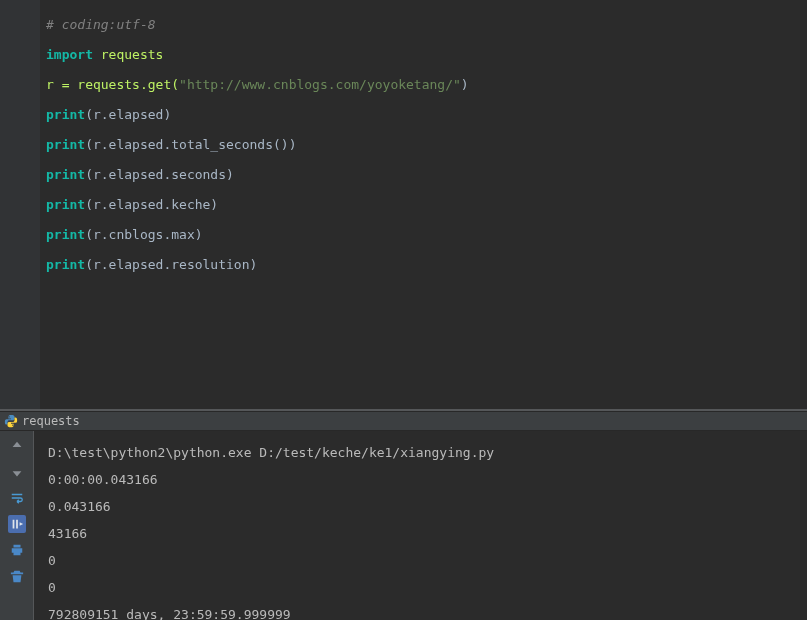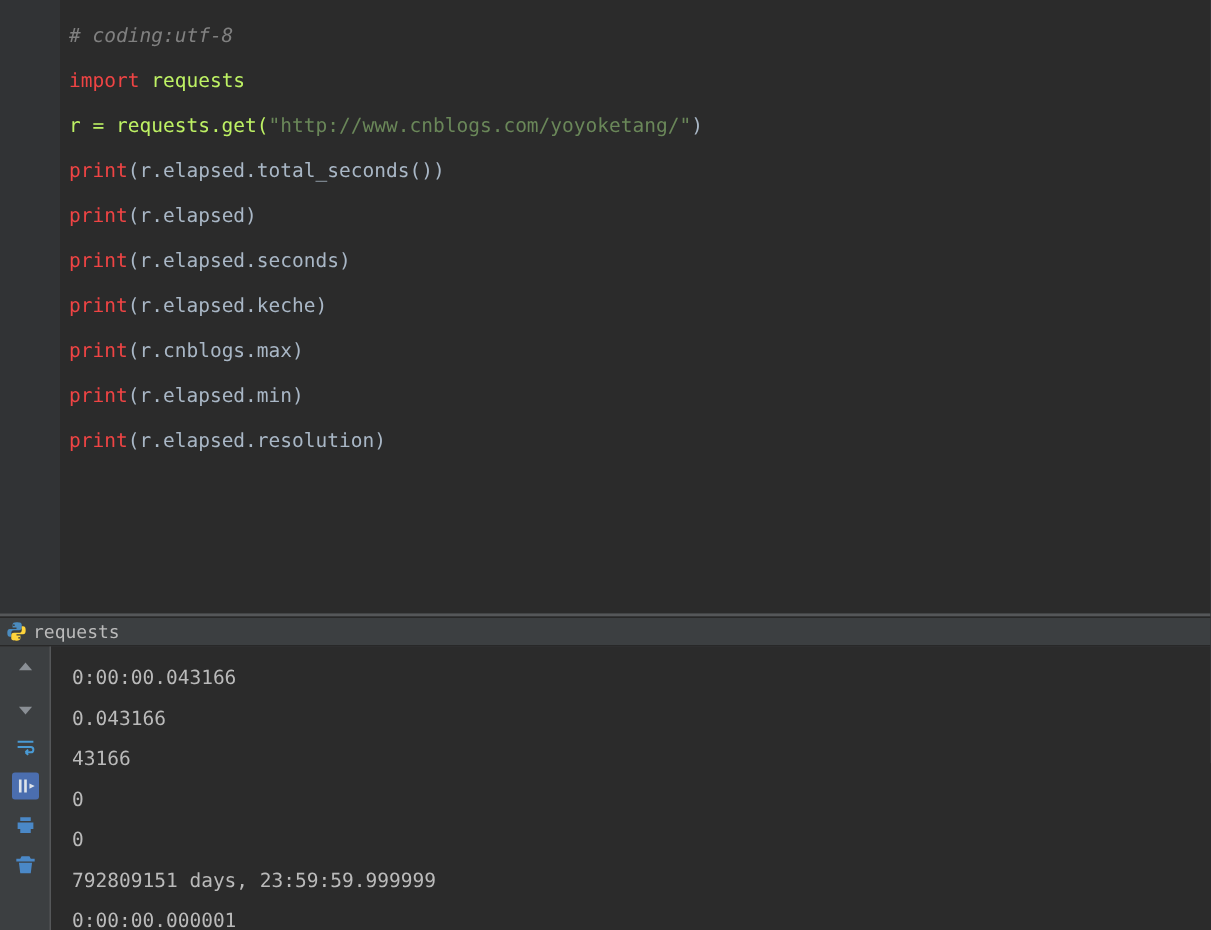--- a/index.html
+++ b/index.html
@@ -18,21 +18,21 @@
     padding: 10px 6px;
     height: 409px;
     overflow: hidden;
   }
   .code-line {
     line-height: 30px;
     white-space: pre;
     text-align: left;
   }
   .comment { color: #808080; font-style: italic; }
-  .keyword { color: #ef4444; font-weight: normal; }
+  .keyword { color: #14b8a6; font-weight: bold; }
   .paren   { color: #a9b7c6; }
   .string  { color: #6a8759; }
   .ident   { color: #bef264; }
 
   .divider {
     height: 2px;
     background: #555759;
   }
   .tab-bar {
     height: 20px;
@@ -89,26 +89,25 @@
     text-align: left;
   }
 </style>
 </head>
 <body>
 
 <div class="editor-pane">
   <div class="code-line"><span class="comment"># coding:utf-8</span></div>
   <div class="code-line"><span class="keyword">import</span><span class="ident"> requests</span></div>
   <div class="code-line"><span class="ident">r = requests.get(</span><span class="string">"http://www.cnblogs.com/yoyoketang/"</span><span class="paren">)</span></div>
+  <div class="code-line"><span class="keyword">print</span><span class="paren">(r.elapsed)</span></div>
   <div class="code-line"><span class="keyword">print</span><span class="paren">(r.elapsed.total_seconds())</span></div>
-  <div class="code-line"><span class="keyword">print</span><span class="paren">(r.elapsed)</span></div>
   <div class="code-line"><span class="keyword">print</span><span class="paren">(r.elapsed.seconds)</span></div>
   <div class="code-line"><span class="keyword">print</span><span class="paren">(r.elapsed.keche)</span></div>
   <div class="code-line"><span class="keyword">print</span><span class="paren">(r.cnblogs.max)</span></div>
-  <div class="code-line"><span class="keyword">print</span><span class="paren">(r.elapsed.min)</span></div>
   <div class="code-line"><span class="keyword">print</span><span class="paren">(r.elapsed.resolution)</span></div>
 </div>
 
 <div class="divider"></div>
 
 <div class="tab-bar">
   <span class="py-icon">
     <svg viewBox="0 0 16 16" width="14" height="14">
       <path fill="#4b8bbe" d="M8 1c-2 0-3 .5-3 2v2h3v1H3c-1.5 0-2 1-2 3s.5 3 2 3h1V9c0-1.5 1-2 2-2h4c1 0 2-.5 2-2V3c0-1.5-1-2-4-2zM6 2.5a.7.7 0 110 1.4.7.7 0 010-1.4z"></path>
       <path fill="#ffd43b" d="M8 15c2 0 3-.5 3-2v-2H8v-1h5c1.5 0 2-1 2-3s-.5-3-2-3h-1v3c0 1.5-1 2-2 2H6c-1 0-2 .5-2 2v2c0 1.5 1 2 4 2zm2-1.5a.7.7 0 110-1.4.7.7 0 010 1.4z"></path>
@@ -145,20 +144,21 @@
         </svg>
     </div>
     <div class="gutter-icon blue2">
       <svg viewBox="0 0 16 16" width="14" height="14">
           <path fill="currentColor" d="M5 2h6l1 2h3v2H1V4h3zM3 7h10l-1 8H4z"></path>
         </svg>
     </div>
   </div>
 
   <div class="console-out">
+    <div class="console-line">D:\test\python2\python.exe D:/test/keche/ke1/xiangying.py</div>
     <div class="console-line">0:00:00.043166</div>
     <div class="console-line">0.043166</div>
     <div class="console-line">43166</div>
     <div class="console-line">0</div>
     <div class="console-line">0</div>
     <div class="console-line">792809151 days, 23:59:59.999999</div>
     <div class="console-line">0:00:00.000001</div>
   </div>
 </div>
 

